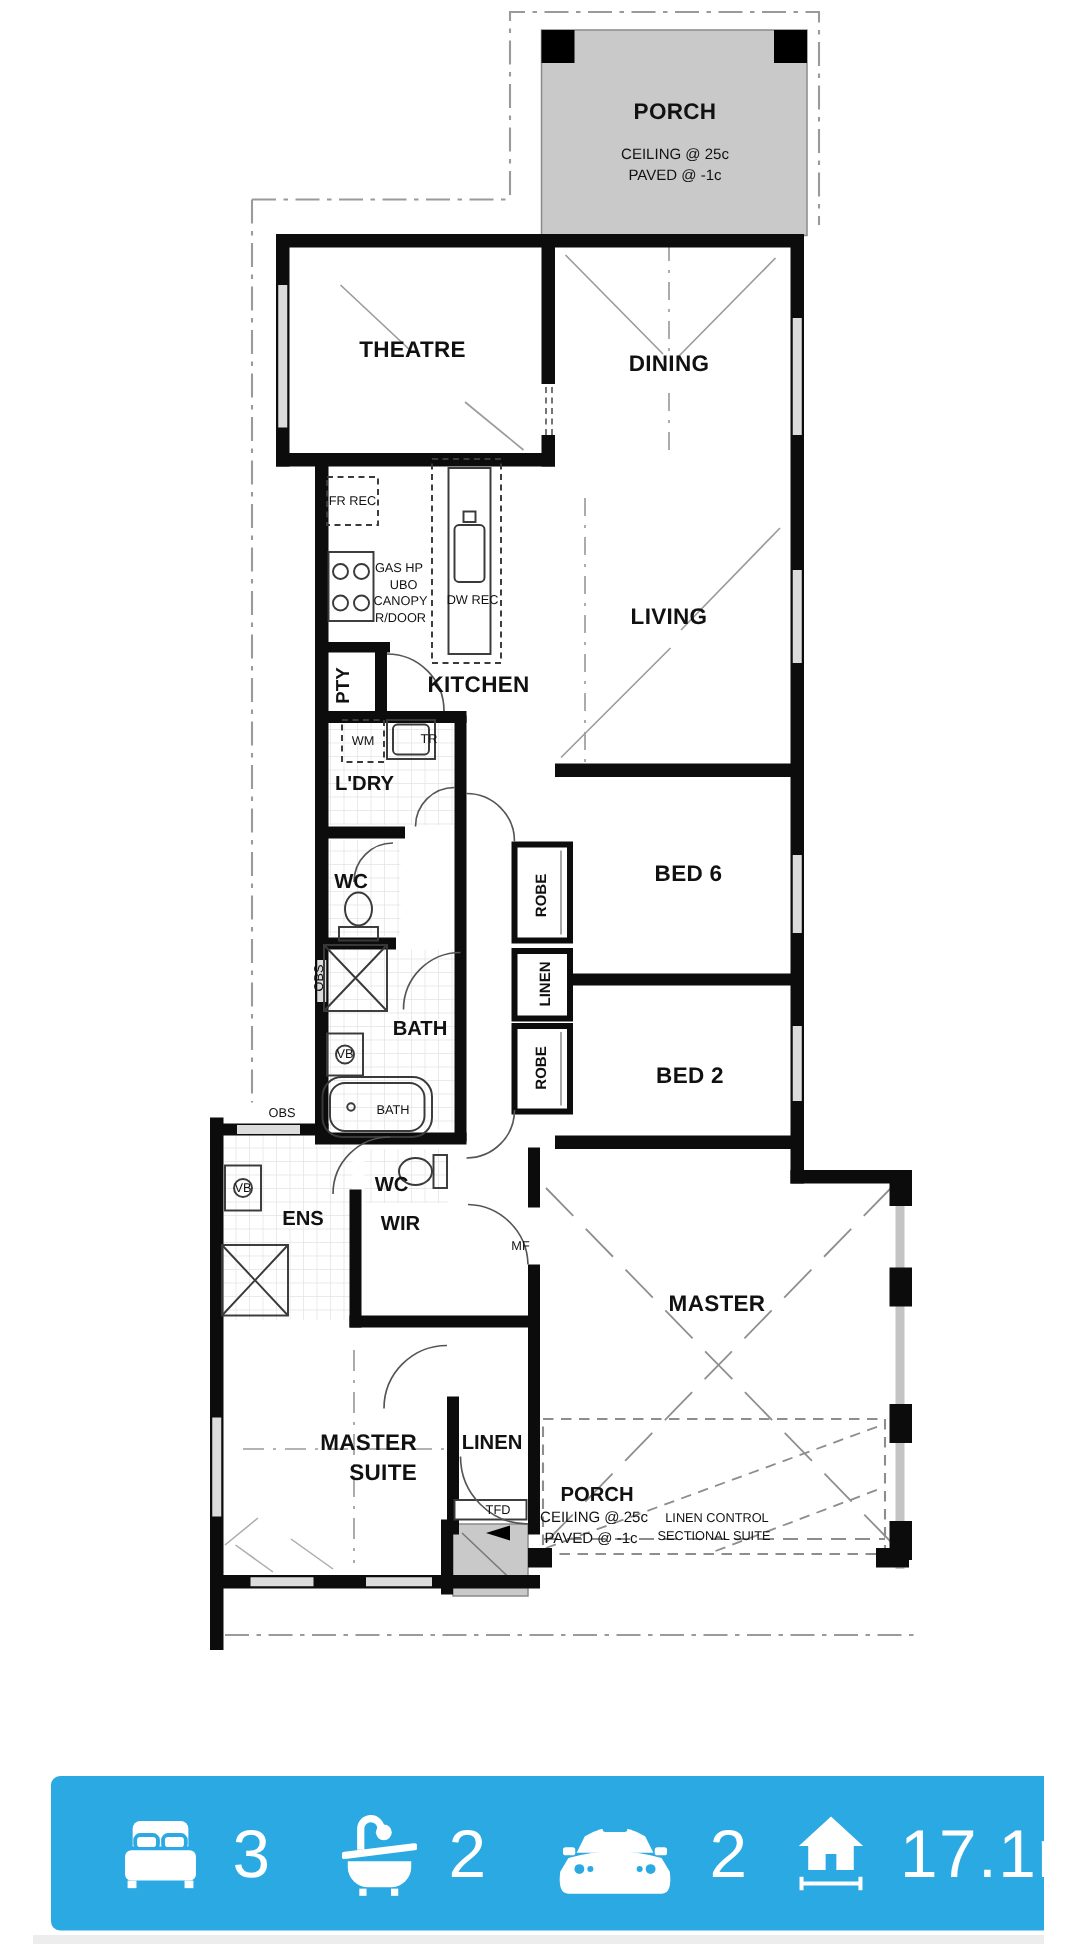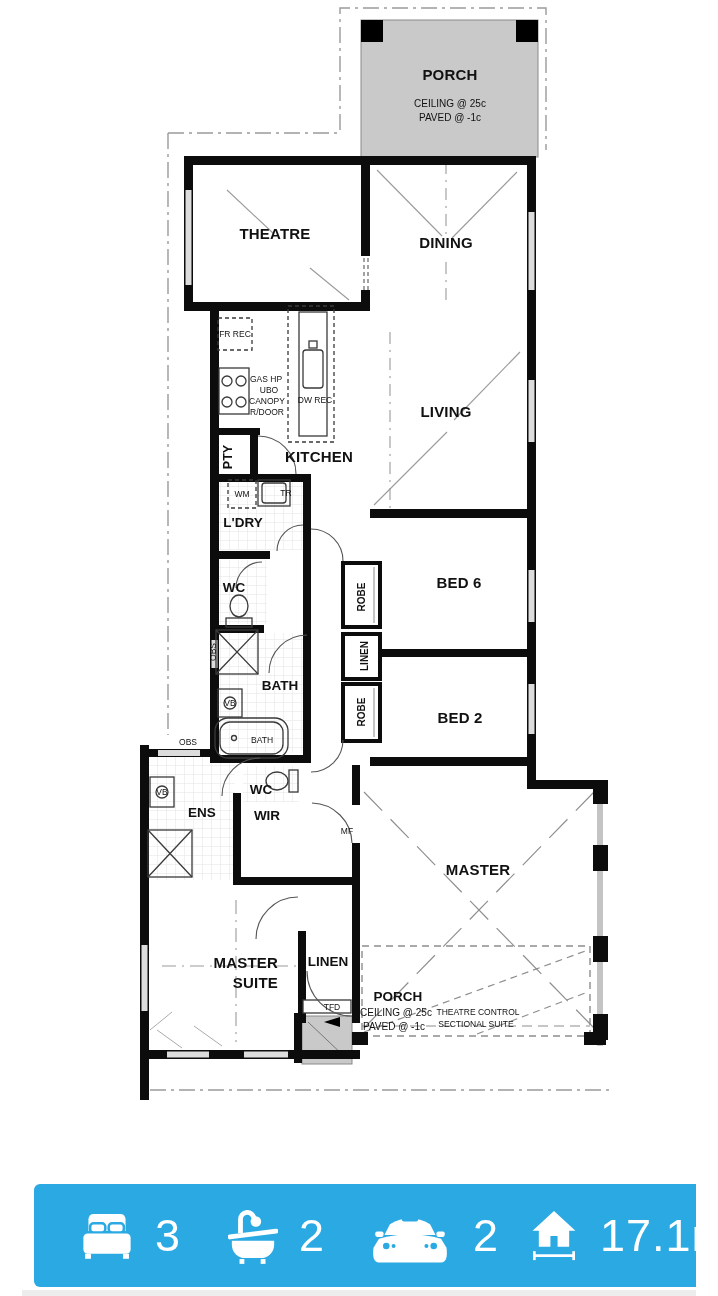--- a/index.html
+++ b/index.html
@@ -251,21 +251,21 @@
     <span class="lbl tiny" style="left:325px;top:831px">MF</span>
 
     <span class="lbl big" style="left:456px;top:870px">MASTER</span>
     <span class="lbl big master" style="left:200px;top:973px">MASTER SUITE</span>
     <span class="lbl b14" style="left:306px;top:962px">LINEN</span>
     <span class="lbl tiny" style="left:310px;top:1007px">TFD</span>
 
     <span class="lbl b14" style="left:376px;top:997px">PORCH</span>
     <span class="lbl sm" style="left:374px;top:1013px">CEILING @ 25c</span>
     <span class="lbl sm" style="left:372px;top:1027px">PAVED @ -1c</span>
-    <span class="lbl tiny" style="left:456px;top:1012px">THEATRE CONTROL</span>
+    <span class="lbl tiny" style="left:456px;top:1012px">LINEN CONTROL</span>
     <span class="lbl tiny" style="left:454px;top:1024px">SECTIONAL SUITE</span>
   </div>
 
   <div class="bar">
 
     <div class="bar-item" style="left:46px">
       <svg width="54" height="48" viewBox="0 0 64 56">
         <path d="M10,22 V8 a6,6 0 0 1 6,-6 h32 a6,6 0 0 1 6,6 v14 z" fill="#fff"></path>
         <rect x="12" y="13" width="18" height="11" rx="4" fill="#fff" class="cutstroke" stroke-width="3"></rect>
         <rect x="34" y="13" width="18" height="11" rx="4" fill="#fff" class="cutstroke" stroke-width="3"></rect>

